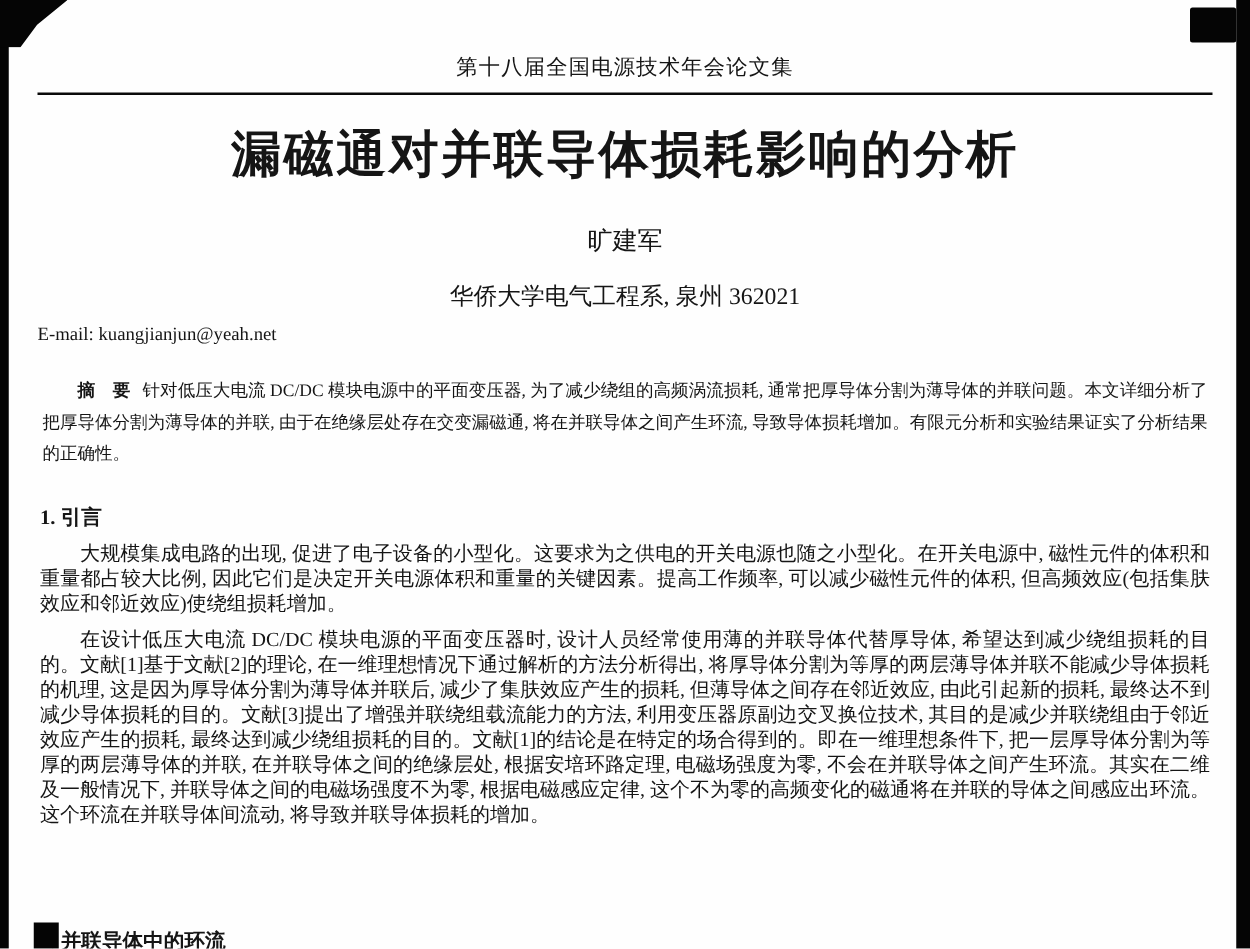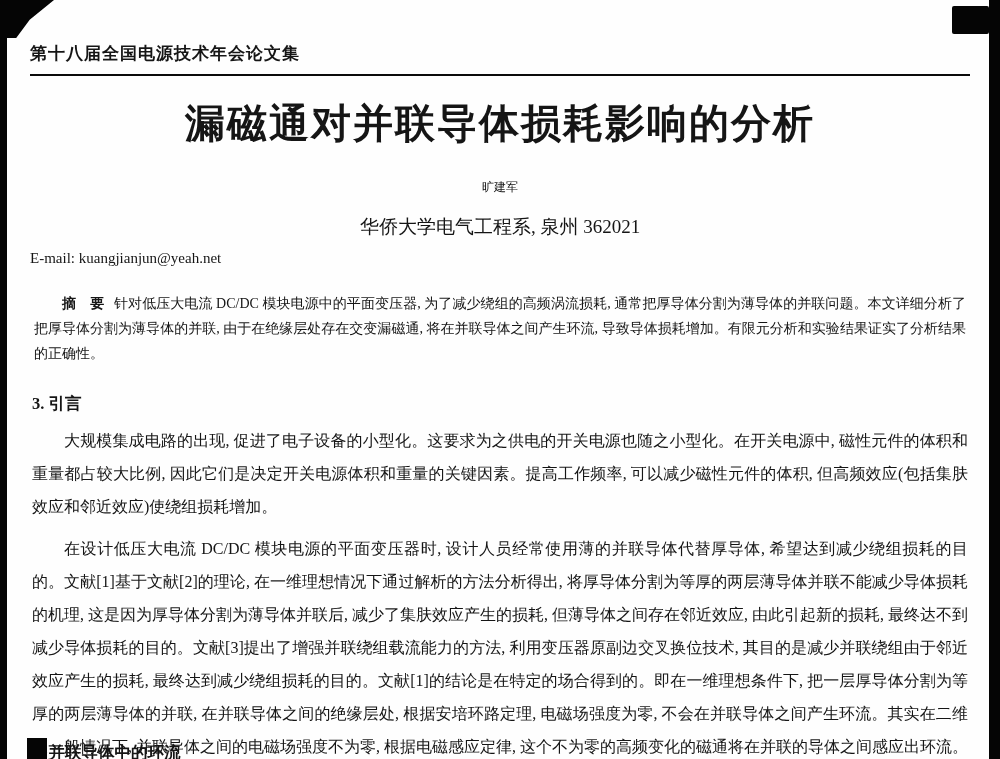--- a/index.html
+++ b/index.html
@@ -43,41 +43,41 @@
     position: absolute; left: 27px; top: 738px;
     width: 20px; height: 21px;
     background: #050505;
   }
   .content {
     position: relative;
     padding: 0 30px;
   }
   .proc-header {
     margin-top: 42px;
-    text-align: left;
+    text-align: center;
     font-size: 17px;
-    font-weight: bold;
+    font-weight: normal;
     letter-spacing: 1px;
   }
   .header-rule {
     border: none;
     border-top: 2px solid #0a0a0a;
     margin: 9px 0 0 0;
   }
   .title {
     margin: 20px 0 0 0;
     text-align: center;
     font-size: 40px;
     font-weight: bold;
     letter-spacing: 2px;
   }
   .author {
     margin-top: 28px;
     text-align: center;
-    font-size: 12px;
+    font-size: 20px;
   }
   .affiliation {
     margin-top: 18px;
     text-align: center;
     font-size: 19px;
   }
   .email {
     margin-top: 10px;
     text-align: left;
     font-size: 15px;
@@ -103,21 +103,21 @@
     margin-right: 1em;
   }
   .section-heading {
     margin: 27px 0 0 2px;
     font-size: 16.5px;
     font-weight: bold;
   }
   .body-para {
     margin: 9px 2px 0 2px;
     font-size: 16px;
-    line-height: 33px;
+    line-height: 20px;
     text-align: justify;
     text-indent: 2em;
   }
   .section-heading.clipped {
     position: absolute;
     left: 32px;
     top: 742px;
     margin: 0;
     white-space: nowrap;
   }
@@ -139,21 +139,21 @@
 
     <div class="affiliation">华侨大学电气工程系, 泉州 362021</div>
 
     <div class="email">E-mail: kuangjianjun@yeah.net</div>
 
     <p class="abstract">
       <span class="label">摘　要</span><span>针对低压大电流 DC/DC 模块电源中的平面变压器, 为了减少绕组的高频涡流损耗, 通常把厚导体分割为薄导体的并联问题。本文详细分析了把厚导体分割为薄导体的并联, 由于在绝缘层处存在交变漏磁通, 将在并联导体之间产生环流, 导致导体损耗增加。有限元分析和实验结果证实了分析结果的正确性。</span>
     </p>
 
 
-    <h2 class="section-heading">3. 引言</h2>
+    <h2 class="section-heading">1. 引言</h2>
 
     <p class="body-para">大规模集成电路的出现, 促进了电子设备的小型化。这要求为之供电的开关电源也随之小型化。在开关电源中, 磁性元件的体积和重量都占较大比例, 因此它们是决定开关电源体积和重量的关键因素。提高工作频率, 可以减少磁性元件的体积, 但高频效应(包括集肤效应和邻近效应)使绕组损耗增加。</p>
 
     <p class="body-para">在设计低压大电流 DC/DC 模块电源的平面变压器时, 设计人员经常使用薄的并联导体代替厚导体, 希望达到减少绕组损耗的目的。文献[1]基于文献[2]的理论, 在一维理想情况下通过解析的方法分析得出, 将厚导体分割为等厚的两层薄导体并联不能减少导体损耗的机理, 这是因为厚导体分割为薄导体并联后, 减少了集肤效应产生的损耗, 但薄导体之间存在邻近效应, 由此引起新的损耗, 最终达不到减少导体损耗的目的。文献[3]提出了增强并联绕组载流能力的方法, 利用变压器原副边交叉换位技术, 其目的是减少并联绕组由于邻近效应产生的损耗, 最终达到减少绕组损耗的目的。文献[1]的结论是在特定的场合得到的。即在一维理想条件下, 把一层厚导体分割为等厚的两层薄导体的并联, 在并联导体之间的绝缘层处, 根据安培环路定理, 电磁场强度为零, 不会在并联导体之间产生环流。其实在二维及一般情况下, 并联导体之间的电磁场强度不为零, 根据电磁感应定律, 这个不为零的高频变化的磁通将在并联的导体之间感应出环流。这个环流在并联导体间流动, 将导致并联导体损耗的增加。</p>
 
   </div>
 
   <h2 class="section-heading clipped">2. 并联导体中的环流</h2>
 
   <div class="edge-left"></div>

